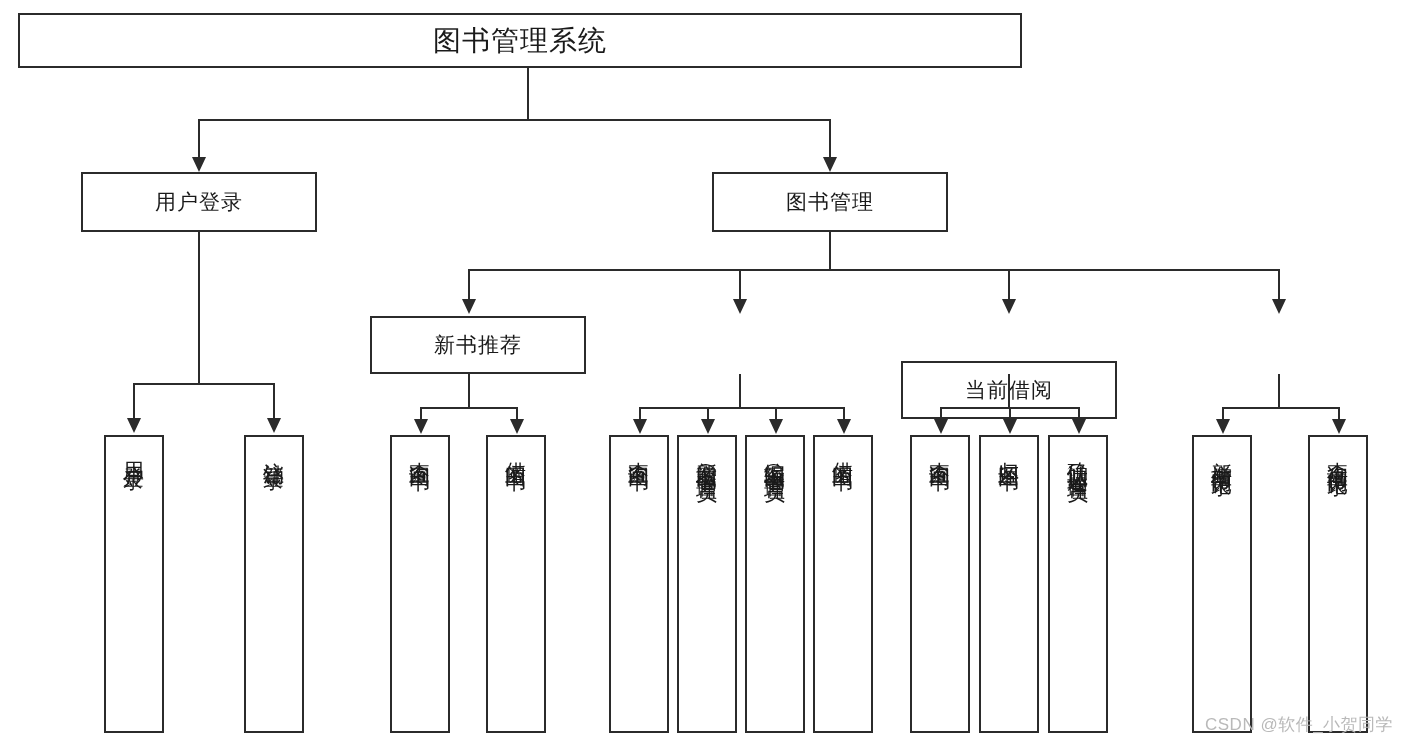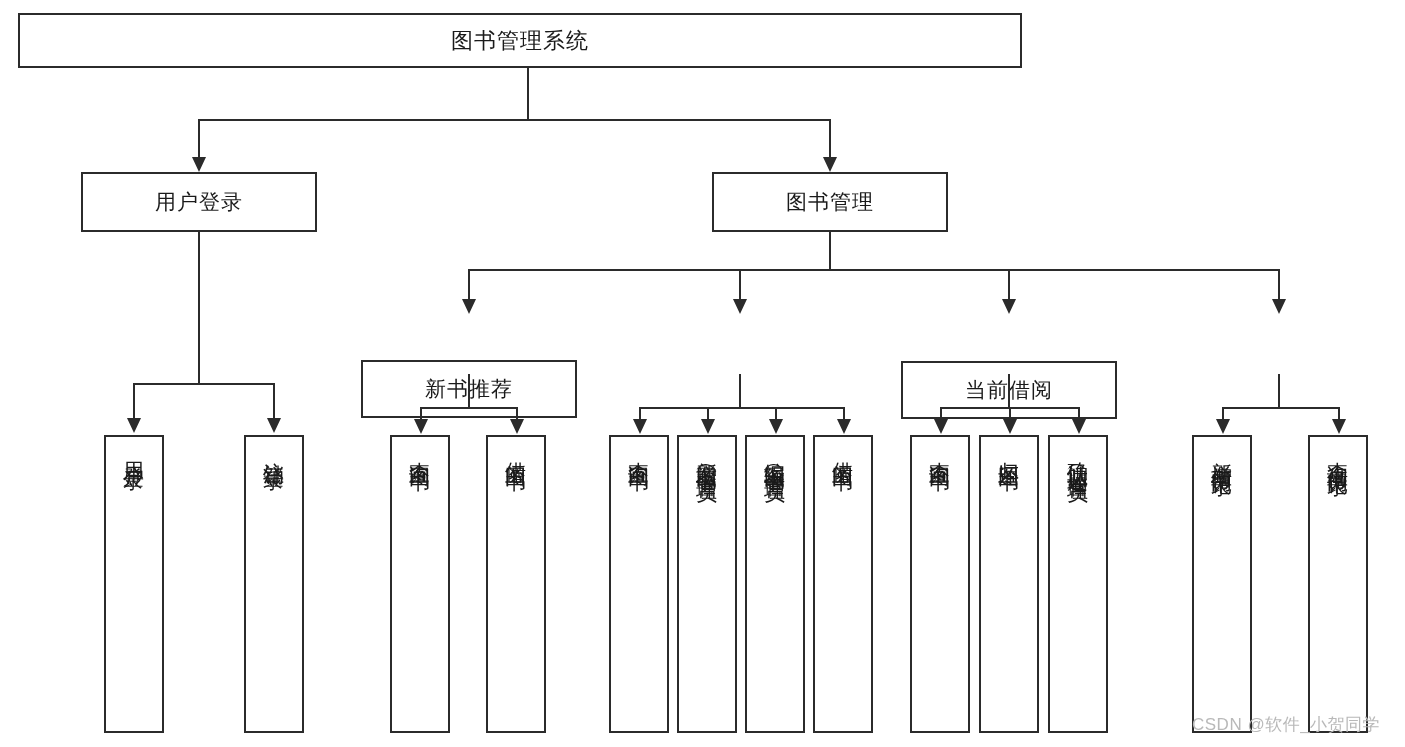--- a/index.html
+++ b/index.html
@@ -33,21 +33,21 @@
     display: block;
     line-height: 1.18;
     letter-spacing: 1px;
   }
   
   .node.horiz .label {
     font-size: 21px;
     white-space: nowrap;
   }
   .node.root .label {
-    font-size: 22px;
+    font-size: 28px;
   }
   
   .node.vert {
     align-items: flex-start;
     justify-content: center;
     padding-top: 8px;
   }
   .node.vert .label {
     writing-mode: vertical-rl;
     text-orientation: upright;
@@ -71,20 +71,21 @@
     border-right: 7px solid transparent;
     border-top: 15px solid #2b2b2b;
   }
   
   #watermark {
     position: absolute;
     font-size: 17px;
     color: #b9b9b9;
     white-space: nowrap;
     letter-spacing: 0.5px;
+    padding-left: 13px;
   }
 </style>
 </head>
 <body>
 
 <div id="canvas">
 
   <div class="node horiz root" style="left:18px; top:13px; width:1004px; height:55px;">
     <span class="label">图书管理系统</span>
   </div>
@@ -114,21 +115,21 @@
   <div class="ln hline" style="left:468px; top:269px; width:812px; height:2px;"></div>
   <div class="ln vline" style="left:468px; top:269px; width:2px; height:32px;"></div>
   <div class="arrow" style="left:462px; top:299px;"></div>
   <div class="ln vline" style="left:739px; top:269px; width:2px; height:32px;"></div>
   <div class="arrow" style="left:733px; top:299px;"></div>
   <div class="ln vline" style="left:1008px; top:269px; width:2px; height:32px;"></div>
   <div class="arrow" style="left:1002px; top:299px;"></div>
   <div class="ln vline" style="left:1278px; top:269px; width:2px; height:32px;"></div>
   <div class="arrow" style="left:1272px; top:299px;"></div>
 
-  <div class="node horiz" style="left:361px; top:316px; width:216px; height:58px;margin-top:44px;">
+  <div class="node horiz" style="left:370px; top:316px; width:216px; height:58px;">
     <span class="label">新书推荐</span>
   </div>
   <div class="node horiz" style="left:901px; top:316px; width:216px; height:58px;margin-top:45px;">
     <span class="label">当前借阅</span>
   </div>
 
   <div class="ln vline" style="left:468px; top:374px; width:2px; height:34px;"></div>
   <div class="ln hline" style="left:420px; top:407px; width:98px; height:2px;"></div>
   <div class="ln vline" style="left:420px; top:407px; width:2px; height:14px;"></div>
   <div class="arrow" style="left:414px; top:419px;"></div>

